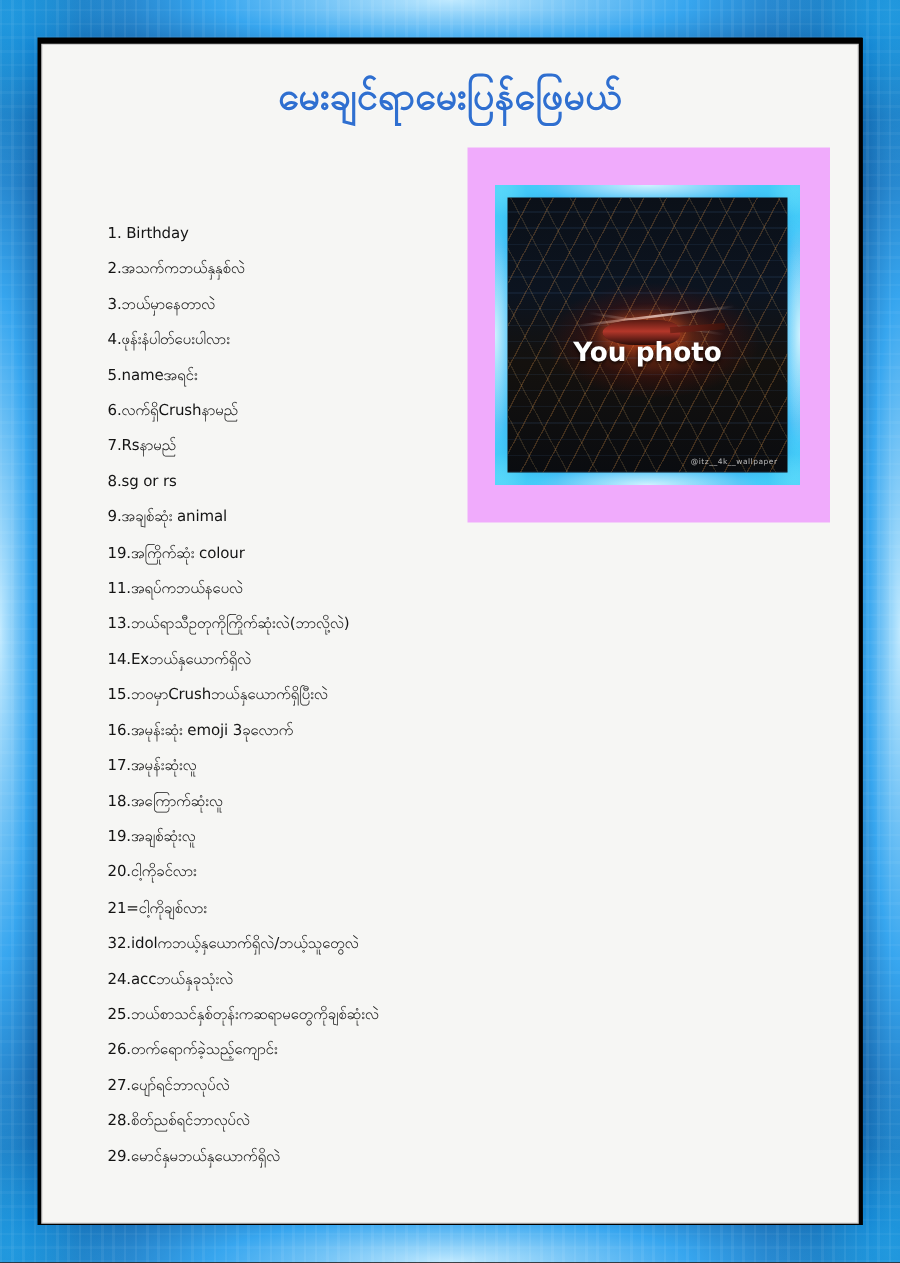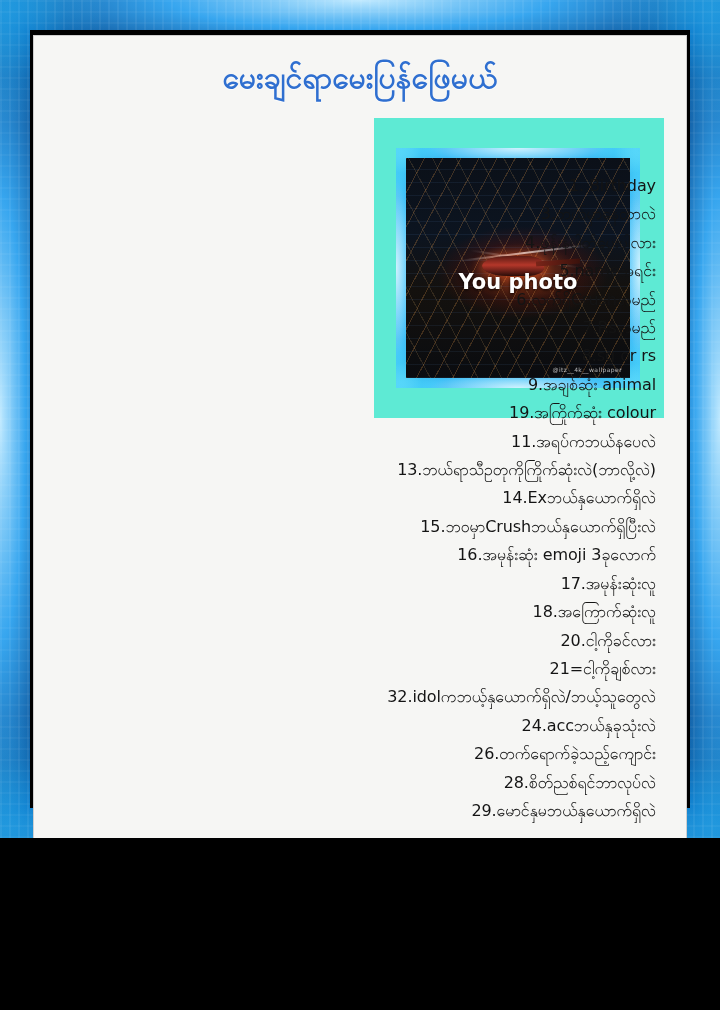--- a/index.html
+++ b/index.html
@@ -10,21 +10,21 @@
   body {
     width: 720px;
     height: 1010px;
     overflow: hidden;
     font-family: "DejaVu Sans", "Liberation Sans", sans-serif;
   }
 
   .poster {
     position: relative;
     width: 720px;
-    height: 838px;
+    height: 1010px;
     background: #000008;
     overflow: hidden;
   }
 
   
   .frame-glow {
     position: absolute;
     inset: 0;
     background:
       radial-gradient(ellipse 120% 16% at 50% 0%, #bfe9ff 0%, #37a6ef 22%, #0a4f94 45%, #021a33 70%, #000 100%),
@@ -75,21 +75,21 @@
     text-shadow: 0 1px 0 rgba(255,255,255,.7);
   }
 
   
   .photo-block {
     position: absolute;
     left: 340px;
     top: 82px;
     width: 290px;
     height: 300px;
-    background: #5eead4;
+    background: #f0abfc;
   }
   .photo-frame {
     position: absolute;
     left: 22px;
     top: 30px;
     width: 244px;
     height: 240px;
     background:
       radial-gradient(ellipse 130% 22% at 50% 0%, #cfefff 0%, #3fb0f2 28%, #0a4f94 60%, #01111f 100%),
       radial-gradient(ellipse 130% 22% at 50% 100%, #cfefff 0%, #3fb0f2 28%, #0a4f94 60%, #01111f 100%),
@@ -173,26 +173,25 @@
   }
 
   
   .list {
     position: absolute;
     left: 52px;
     top: 136px;
     width: 570px;
   }
   .q {
-    font-size: 16px;
+    font-size: 12px;
     line-height: 28.4px;
     color: #141414;
     white-space: nowrap;
     letter-spacing: -.1px;
-    text-align: right;
   }
 </style>
 </head>
 <body>
 
 <div class="poster">
 
   <div class="frame-glow"></div>
   <div class="frame-streaks"></div>
   <div class="frame-inner-dark"></div>
@@ -212,39 +211,43 @@
             <div class="heli-tail"></div>
           </div>
           <div class="photo-caption">You photo</div>
           <div class="photo-watermark">@itz__4k__wallpaper</div>
         </div>
       </div>
     </div>
 
     <div class="list">
       <div class="q">1. Birthday</div>
+      <div class="q">2.အသက်ကဘယ်နှနှစ်လဲ</div>
       <div class="q">3.ဘယ်မှာနေတာလဲ</div>
       <div class="q">4.ဖုန်းနံပါတ်ပေးပါလား</div>
       <div class="q">5.nameအရင်း</div>
       <div class="q">6.လက်ရှိCrushနာမည်</div>
       <div class="q">7.Rsနာမည်</div>
       <div class="q">8.sg or rs</div>
       <div class="q">9.အချစ်ဆုံး animal</div>
       <div class="q">19.အကြိုက်ဆုံး colour</div>
       <div class="q">11.အရပ်ကဘယ်နပေလဲ</div>
       <div class="q">13.ဘယ်ရာသီဥတုကိုကြိုက်ဆုံးလဲ(ဘာလို့လဲ)</div>
       <div class="q">14.Exဘယ်နှယောက်ရှိလဲ</div>
       <div class="q">15.ဘဝမှာCrushဘယ်နှယောက်ရှိပြီးလဲ</div>
       <div class="q">16.အမုန်းဆုံး emoji 3ခုလောက်</div>
       <div class="q">17.အမုန်းဆုံးလူ</div>
       <div class="q">18.အကြောက်ဆုံးလူ</div>
+      <div class="q">19.အချစ်ဆုံးလူ</div>
       <div class="q">20.ငါ့ကိုခင်လား</div>
       <div class="q">21=ငါ့ကိုချစ်လား</div>
       <div class="q">32.idolကဘယ့်နှယောက်ရှိလဲ/ဘယ့်သူတွေလဲ</div>
       <div class="q">24.accဘယ်နှခုသုံးလဲ</div>
+      <div class="q">25.ဘယ်စာသင်နှစ်တုန်းကဆရာမတွေကိုချစ်ဆုံးလဲ</div>
       <div class="q">26.တက်ရောက်ခဲ့သည့်ကျောင်း</div>
+      <div class="q">27.ပျော်ရင်ဘာလုပ်လဲ</div>
       <div class="q">28.စိတ်ညစ်ရင်ဘာလုပ်လဲ</div>
       <div class="q">29.မောင်နှမဘယ်နှယောက်ရှိလဲ</div>
 
     </div>
 
   </div>
 </div>
 
 </body></html>

